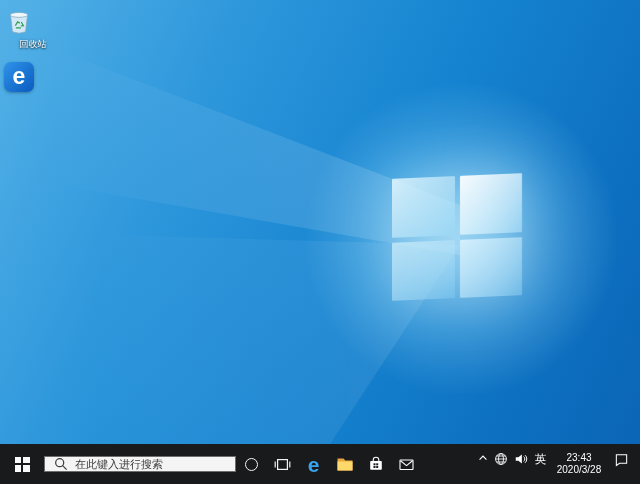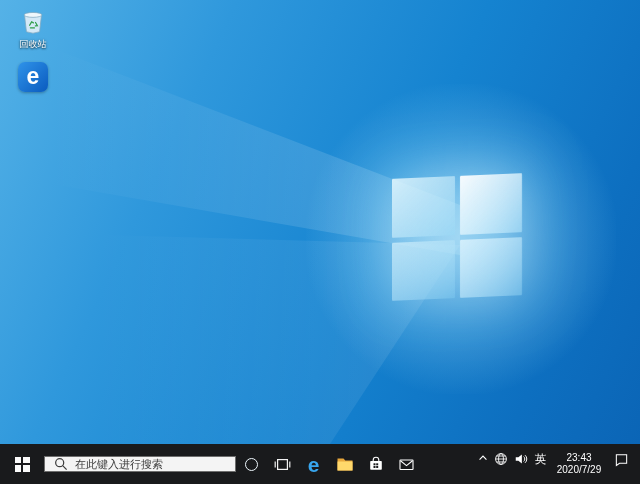--- a/index.html
+++ b/index.html
@@ -37,21 +37,21 @@
     filter: drop-shadow(0 0 28px rgba(180,235,255,0.75));
   }
   .pane { border-radius:1px; }
   .pane.p1 { background: linear-gradient(135deg, rgba(236,251,255,0.82), rgba(150,216,246,0.42)); }
   .pane.p2 { background: linear-gradient(135deg, rgba(255,255,255,0.95), rgba(185,233,253,0.55)); }
   .pane.p3 { background: linear-gradient(135deg, rgba(214,242,252,0.70), rgba(132,206,243,0.40)); }
   .pane.p4 { background: linear-gradient(135deg, rgba(228,247,255,0.78), rgba(152,216,246,0.45)); }
 
   
   .desktop-icons { position:absolute; left:4px; top:6px; display:flex; flex-direction:column; gap:12px; }
-  .dicon { width:58px; display:flex; flex-direction:column; align-items:center; gap:3px; cursor:default; }
+  .dicon { width:58px; display:flex; flex-direction:column; gap:3px; cursor:default; }
   .dlabel {
     font-size:9px; color:#fff; text-align:center; line-height:1.2;
     text-shadow:0 1px 2px rgba(0,0,0,0.75), 0 0 3px rgba(0,0,0,0.4);
   }
   .edge-desktop-badge {
     width:30px; height:30px; border-radius:7px;
     background: linear-gradient(135deg, #2f93e9, #0a5bbf);
     display:flex; align-items:center; justify-content:center;
     color:#fff; font-weight:bold; font-size:23px; line-height:1;
     box-shadow:0 1px 3px rgba(0,0,0,0.3);
@@ -198,21 +198,21 @@
       </button>
       <button class="tray-btn">
         <svg width="14" height="14" viewBox="0 0 16 16">
           <path d="M2 6 h3 l4 -3.2 v10.4 L5 10 H2 Z" fill="#fff"></path>
           <path d="M11 5.2 a3.6 3.6 0 0 1 0 5.6 M12.6 3.6 a5.8 5.8 0 0 1 0 8.8" fill="none" stroke="#fff" stroke-width="1.1"></path>
         </svg>
       </button>
       <button class="tray-btn ime">英</button>
       <button class="tray-btn clock">
         <span>23:43</span>
-        <span>2020/7/29</span>
+        <span>2020/3/28</span>
       </button>
       <button class="tray-btn action-btn">
         <svg width="15" height="15" viewBox="0 0 16 16" fill="none" stroke="#fff" stroke-width="1.1">
           <path d="M2.5 3 h11 v9 h-7.6 l-3.4 2.4 z"></path>
         </svg>
       </button>
       <div class="show-desktop"></div>
     </div>
   </div>
 

